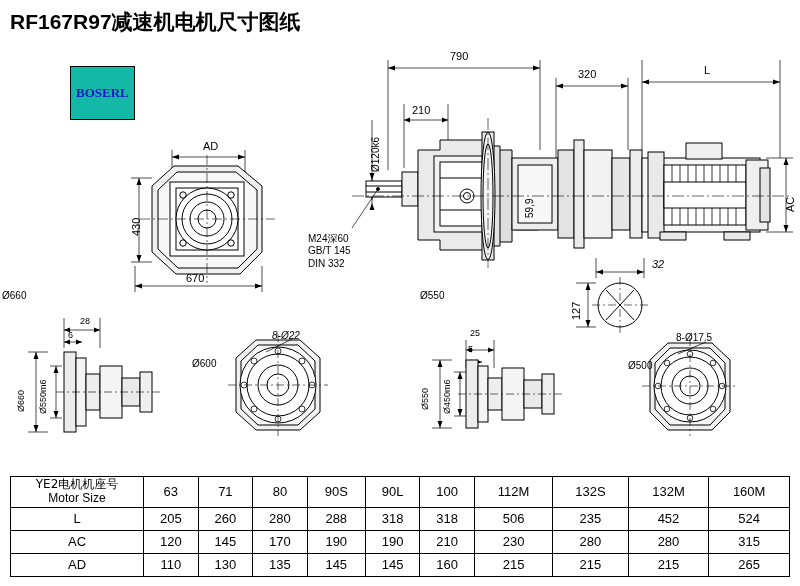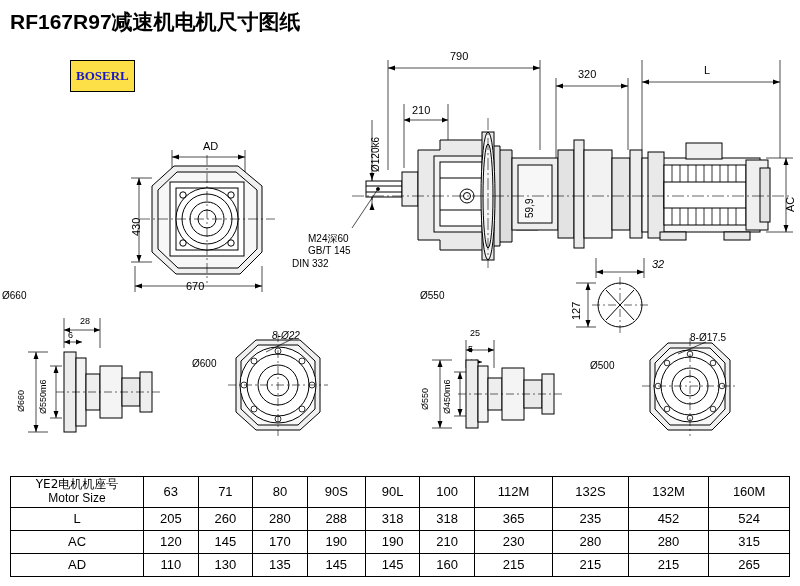--- a/index.html
+++ b/index.html
@@ -8,25 +8,25 @@
     font-family:"Liberation Sans", sans-serif;
     color:#000;overflow:hidden;position:relative;
   }
   .root{position:relative;width:714px;height:586px;}
   .title{
     position:absolute;left:10px;top:8px;
     font-size:21px;font-weight:bold;letter-spacing:0px;
     white-space:nowrap;
   }
   .logo{
-    position:absolute;left:70px;top:60px;
-    border:1.5px solid #000;padding:7px 5px;
+    position:absolute;left:70px;top:66px;
+    border:1.5px solid #000;padding:18px 5px;
     font-size:13px;font-weight:bold;color:#1818c8;
     font-family:"Liberation Serif", serif;
-    background:#fde047;
+    background:#14b8a6;
   }
   svg.draw{position:absolute;left:0;top:0;width:800px;height:586px;}
   .lbl{
     position:absolute;font-size:11px;white-space:nowrap;
     font-family:"Liberation Sans", sans-serif;
   }
   .lbl.sm{font-size:10px;}
   .lbl.xs{font-size:9px;}
   .vert{transform:rotate(-90deg);transform-origin:left top;}
   
@@ -350,52 +350,52 @@
       </g>
       <g stroke-width="0.7">
         <line x1="678" y1="354" x2="706" y2="342"></line>
       </g>
 
     </g>
   </svg>
 
   <div class="lbl" style="left:203px;top:140px;">AD</div>
   <div class="lbl vert" style="left:130px;top:236px;">430</div>
-  <div class="lbl" style="left:186px;top:280px;">670</div>
+  <div class="lbl" style="left:186px;top:272px;">670</div>
 
   <div class="lbl" style="left:450px;top:50px;">790</div>
   <div class="lbl" style="left:578px;top:68px;">320</div>
   <div class="lbl" style="left:704px;top:64px;">L</div>
   <div class="lbl" style="left:412px;top:104px;">210</div>
   <div class="lbl vert sm" style="left:370px;top:172px;">Ø120k6</div>
   <div class="lbl vert sm" style="left:524px;top:218px;">59,9</div>
   <div class="lbl vert" style="left:784px;top:212px;">AC</div>
 
   <div class="lbl sm" style="left:308px;top:232px;">M24深60</div>
   <div class="lbl sm" style="left:308px;top:245px;">GB/T 145</div>
-  <div class="lbl sm" style="left:292px;top:258px;">DIN 332</div>
+  <div class="lbl sm" style="left:308px;top:258px;">DIN 332</div>
   <div class="lbl sm" style="left:420px;top:290px;">Ø550</div>
 
   <div class="lbl" style="left:652px;top:258px;font-style:italic;">32</div>
   <div class="lbl vert" style="left:570px;top:320px;">127</div>
 
   <div class="lbl sm" style="left:2px;top:290px;">Ø660</div>
   <div class="lbl xs" style="left:73px;top:316px;margin-left:7px;">28</div>
   <div class="lbl xs" style="left:68px;top:330px;">6</div>
   <div class="lbl vert xs" style="left:16px;top:412px;">Ø660</div>
   <div class="lbl vert xs" style="left:38px;top:414px;">Ø550m6</div>
   <div class="lbl sm" style="left:272px;top:330px;font-style:italic;">8-Ø22</div>
   <div class="lbl sm" style="left:192px;top:358px;">Ø600</div>
 
   <div class="lbl xs" style="left:470px;top:328px;">25</div>
   <div class="lbl xs" style="left:468px;top:344px;">5</div>
   <div class="lbl vert xs" style="left:420px;top:410px;">Ø550</div>
   <div class="lbl vert xs" style="left:442px;top:414px;">Ø450m6</div>
-  <div class="lbl sm" style="left:676px;top:332px;margin-left:14px;">8-Ø17.5</div>
-  <div class="lbl sm" style="left:590px;top:360px;">Ø500</div>
+  <div class="lbl sm" style="left:676px;top:332px;">8-Ø17.5</div>
+  <div class="lbl sm" style="left:628px;top:360px;">Ø500</div>
 
   <table class="tbl">
     <tbody>
       <tr>
         <td class="hd">
           <div class="cn">YE2电机机座号</div>
           <div>Motor Size</div>
         </td>
         <td>63</td>
         <td>71</td>
@@ -409,21 +409,21 @@
         <td>160M</td>
       </tr>
       <tr>
         <td class="rl">L</td>
         <td>205</td>
         <td>260</td>
         <td>280</td>
         <td>288</td>
         <td>318</td>
         <td>318</td>
-        <td>365</td>
+        <td>506</td>
         <td>235</td>
         <td>452</td>
         <td>524</td>
       </tr>
       <tr>
         <td class="rl">AC</td>
         <td>120</td>
         <td>145</td>
         <td>170</td>
         <td>190</td>

